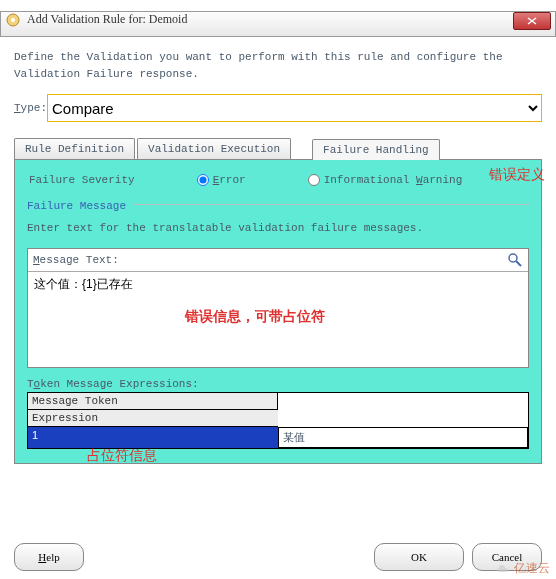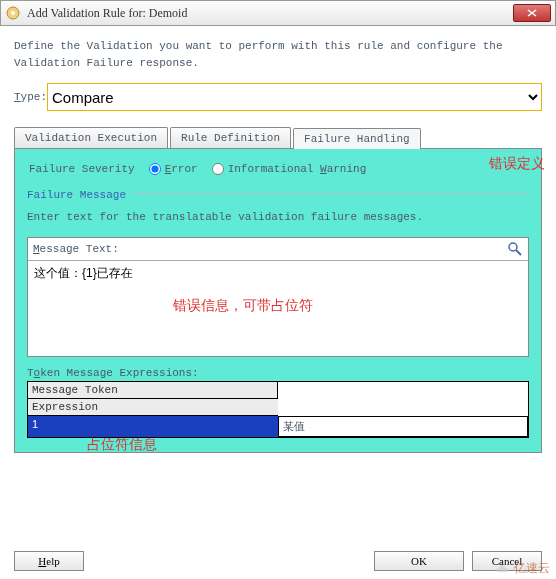--- a/index.html
+++ b/index.html
@@ -1,30 +1,30 @@
 <!DOCTYPE html>
 <html><head>
 <meta charset="utf-8">
 <style>
 * { box-sizing: border-box; margin: 0; padding: 0; }
 body { font-family: "Microsoft YaHei", Tahoma, Arial, sans-serif; font-size: 11px; background: #fff; width: 556px; height: 579px; position: relative; }
-.titlebar { height: 26px; background: linear-gradient(#fdfdfd, #e8e8e8); border: 1px solid #999; display: flex; align-items: center; padding: 0 4px; }
+.titlebar { height: 26px; background: linear-gradient(#fdfdfd, #e8e8e8); border: 1px solid #999; display: flex; align-items: flex-start; padding: 0 4px; margin-top: 11px; }
 .titlebar .appicon { width: 16px; height: 16px; margin-right: 6px; }
 .titlebar .title { flex: 1; font-family: Tahoma; font-size: 12px; color: #333; }
 .titlebar .closebtn { width: 38px; height: 18px; background: linear-gradient(#e07a7a, #c13535); border: 1px solid #7a1a1a; border-radius: 2px; display: flex; align-items: center; justify-content: center; color: #fff; font-size: 10px; cursor: pointer; }
 .content { padding: 12px 14px 6px 14px; font-family: "Courier New", monospace; font-size: 11px; color: #4a5a6a; }
 .desc { line-height: 1.5; }
 .typerow { display: flex; align-items: center; margin-top: 12px; }
 .typerow select { flex: 1; font-family: Arial; font-size: 15px; height: 28px; border: 1px solid #eab308; background: #fff; }
 .tabs { margin-top: 16px; display: flex; border-bottom: 1px solid #888; position: relative; }
 .tab { padding: 4px 10px; border: 1px solid #888; border-bottom: none; background: linear-gradient(#fdfdfd,#e7e7e7); margin-right: 2px; cursor: pointer; font-family: "Courier New", monospace; color: #4a5a6a; border-radius: 2px 2px 0 0; }
-.tab.active { background: #f6f6f6; position: relative; top: 1px; }
+.tab.active { background: #f6f6f6; position: relative; top: 1px; margin-left: 19px; }
 .panel { border: 1px solid #888; border-top: none; background: #5eead4; padding: 10px 12px 14px 12px; position: relative; }
 .sevrow { display: flex; align-items: center; gap: 14px; margin: 4px 2px 10px 2px; }
-.radiogroup { display: flex; align-items: flex-start; gap: 4px; }
+.radiogroup { display: flex; align-items: flex-start; gap: 4px; margin-left: 48px; }
 input[type=radio] { width: 12px; height: 12px; cursor: pointer; }
 .fieldset-title { color: #3a5fb4; font-family: "Courier New", monospace; margin-top: 4px; }
 .h-rule { flex: 1; height: 1px; background: #c0c0c0; margin-left: 8px; }
 .title-row { display: flex; align-items: center; }
 .hint { margin-top: 10px; color: #4a5a6a; }
 .msgbox { margin-top: 14px; border: 1px solid #888; background: #fff; }
 .msgbox-head { display: flex; align-items: center; justify-content: space-between; padding: 3px 5px; border-bottom: 1px solid #aaa; }
 .msgbox textarea { width: 100%; height: 92px; border: none; resize: none; font-family: "Microsoft YaHei", Arial; font-size: 12px; padding: 4px 6px; outline: none; }
 .mag { width: 16px; height: 16px; cursor: pointer; }
 .tokenlbl { margin-top: 10px; font-family: "Courier New", monospace; color: #4a5a6a; }
@@ -32,21 +32,21 @@
 .gridhead { display: flex; flex-direction: column; }
 .gridhead div { background: #ececec; border-right: 1px solid #000; border-bottom: 1px solid #000; padding: 2px 4px; font-family: "Courier New", monospace; color: #333; }
 .gridrow { display: flex; }
 .gridrow div { padding: 2px 4px; }
 .c1 { width: 50%; }
 .c2 { width: 50%; }
 .gridrow.sel .c1 { background: #1a3fbf; color: #fff; }
 .gridrow.sel .c2 { background: #fff; border: 1px solid #000; }
 .ann { position: absolute; color: #e03030; font-family: "Microsoft YaHei"; font-size: 14px; pointer-events: none; }
 .footer { position: absolute; bottom: 8px; left: 14px; right: 14px; display: flex; justify-content: space-between; }
-.btn { min-width: 70px; height: 20px; background: linear-gradient(#fefefe,#e5e5e5); border: 1px solid #888; border-radius: 0; font-family: Tahoma; font-size: 11px; cursor: pointer; }
+.btn { min-width: 70px; height: 28px; background: linear-gradient(#fefefe,#e5e5e5); border: 1px solid #888; border-radius: 10px; font-family: Tahoma; font-size: 11px; cursor: pointer; }
 .btngroup { display: flex; gap: 8px; }
 .watermark { position: absolute; right: 6px; bottom: 2px; opacity: .6; font-size: 12px; color: #c2410c; display: flex; align-items: center; gap: 3px; }
 .ul { text-decoration: underline; }
 </style>
 </head>
 <body>
 
 <div class="titlebar">
   <span class="appicon">
     <svg viewBox="0 0 16 16">
@@ -66,22 +66,22 @@
   <div class="desc">Define the Validation you want to perform with this rule and configure the Validation Failure response.</div>
 
   <div class="typerow">
     <span><span class="ul">T</span>ype:</span>
     <select>
       <option>Compare</option>
     </select>
   </div>
 
   <div class="tabs">
+    <div class="tab">Rule Definition</div>
     <div class="tab">Validation Execution</div>
-    <div class="tab">Rule Definition</div>
     <div class="tab active">Failure Handling</div>
   </div>
 
   <div class="panel">
     <div class="sevrow">
       <span>Failure Severity</span>
       <label class="radiogroup">
         <input type="radio" name="sev" checked="" style="">
         <span><span class="ul">E</span>rror</span>
       </label>
@@ -116,21 +116,21 @@
         <div class="c1">Message Token</div>
         <div class="c2" style="border-right:none;">Expression</div>
       </div>
       <div class="gridrow sel">
         <div class="c1">1</div>
         <div class="c2">某值</div>
       </div>
     </div>
 
     <div class="ann" style="top:6px; right:-4px;">错误定义</div>
-    <div class="ann" style="top:148px; left:158px;">错误信息，可带占位符</div>
+    <div class="ann" style="top:148px; left:170px;font-weight:bold;">错误信息，可带占位符</div>
     <div class="ann" style="bottom:-2px; left:72px;">占位符信息</div>
   </div>
 </div>
 
 <div class="footer">
   <button class="btn"><span class="ul">H</span>elp</button>
   <div class="btngroup">
     <button class="btn" style="min-width:90px;">OK</button>
     <button class="btn">Cancel</button>
   </div>

